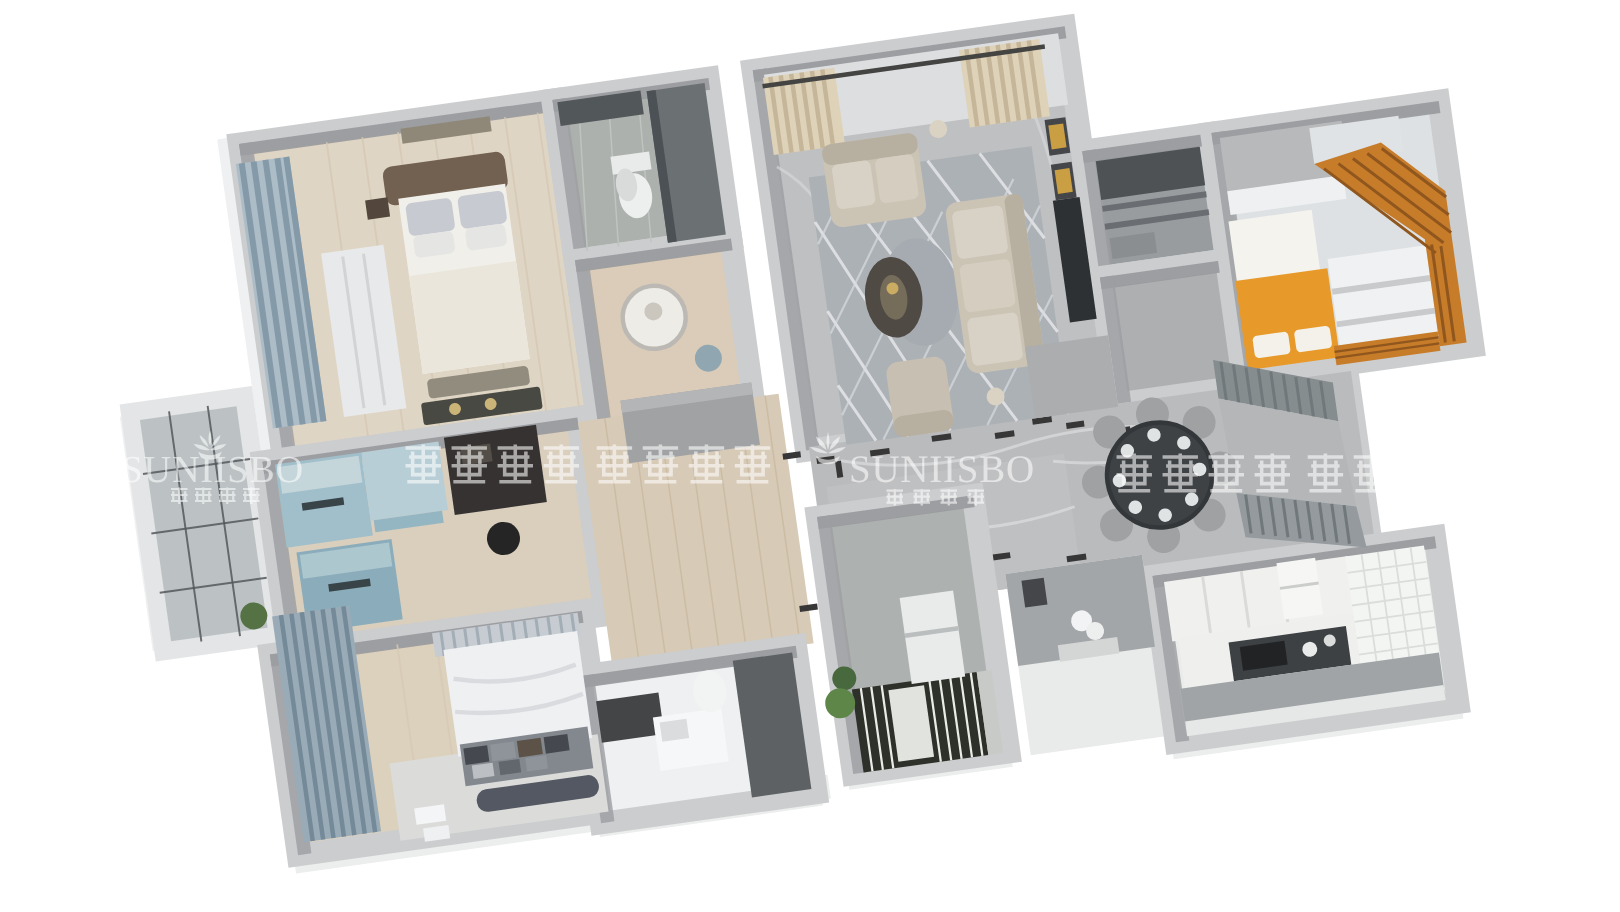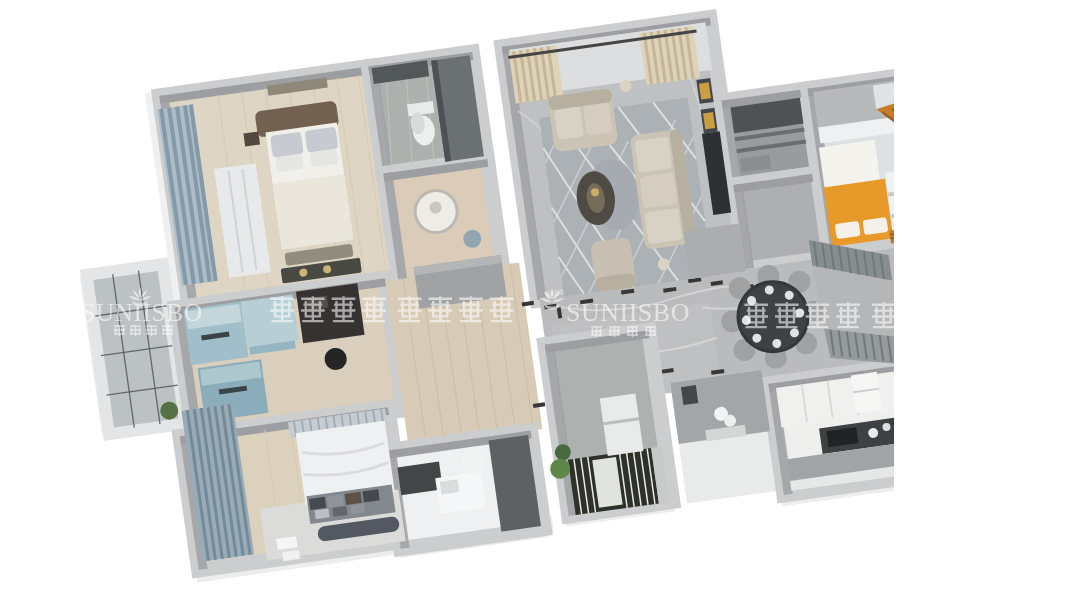--- a/index.html
+++ b/index.html
@@ -1,14 +1,14 @@
 <!DOCTYPE html>
 <html><head><meta charset="utf-8"><style>
 html,body{margin:0;padding:0;background:#fff;}
-#stage{position:relative;width:894px;height:608px;overflow:hidden;background:#fff;font-family:"Liberation Sans", sans-serif;}
+#stage{position:relative;width:1080px;height:608px;overflow:hidden;background:#fff;font-family:"Liberation Sans", sans-serif;}
 </style></head><body>
 <div id="stage">
 <svg width="1080" height="608" viewBox="0 0 1080 608">
 
 <rect x="0" y="0" width="1080" height="608" fill="#ffffff"></rect>
 <defs>
 <g id="cjk" fill="none">
           <path d="M2 4 h20 M4 9 h16 M2 14 h20 M5 19 h14 M3 23 h18 M12 2 v22 M6 6 v14 M18 6 v14"></path>
         </g>
 <g id="cjks" fill="none">

